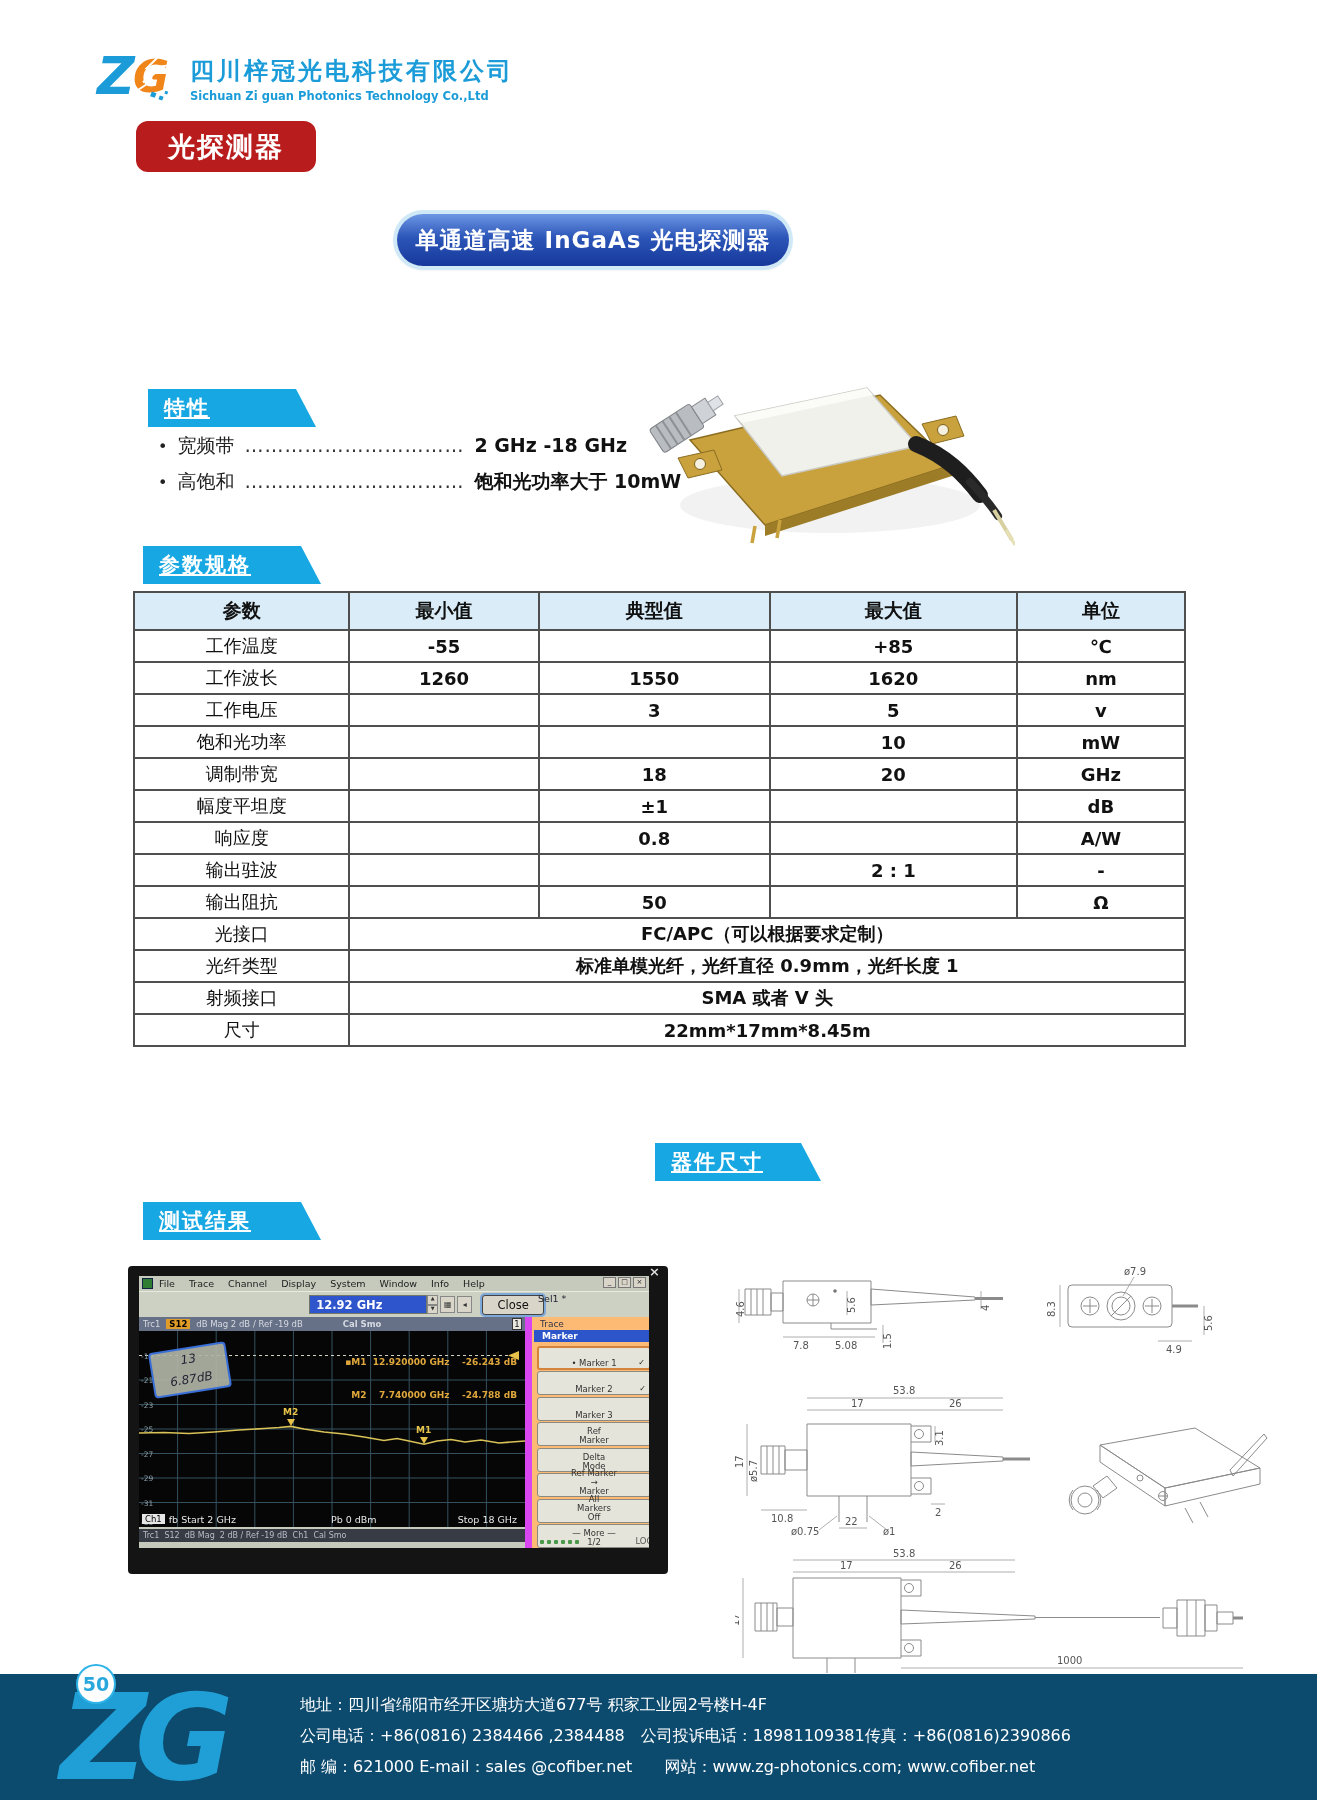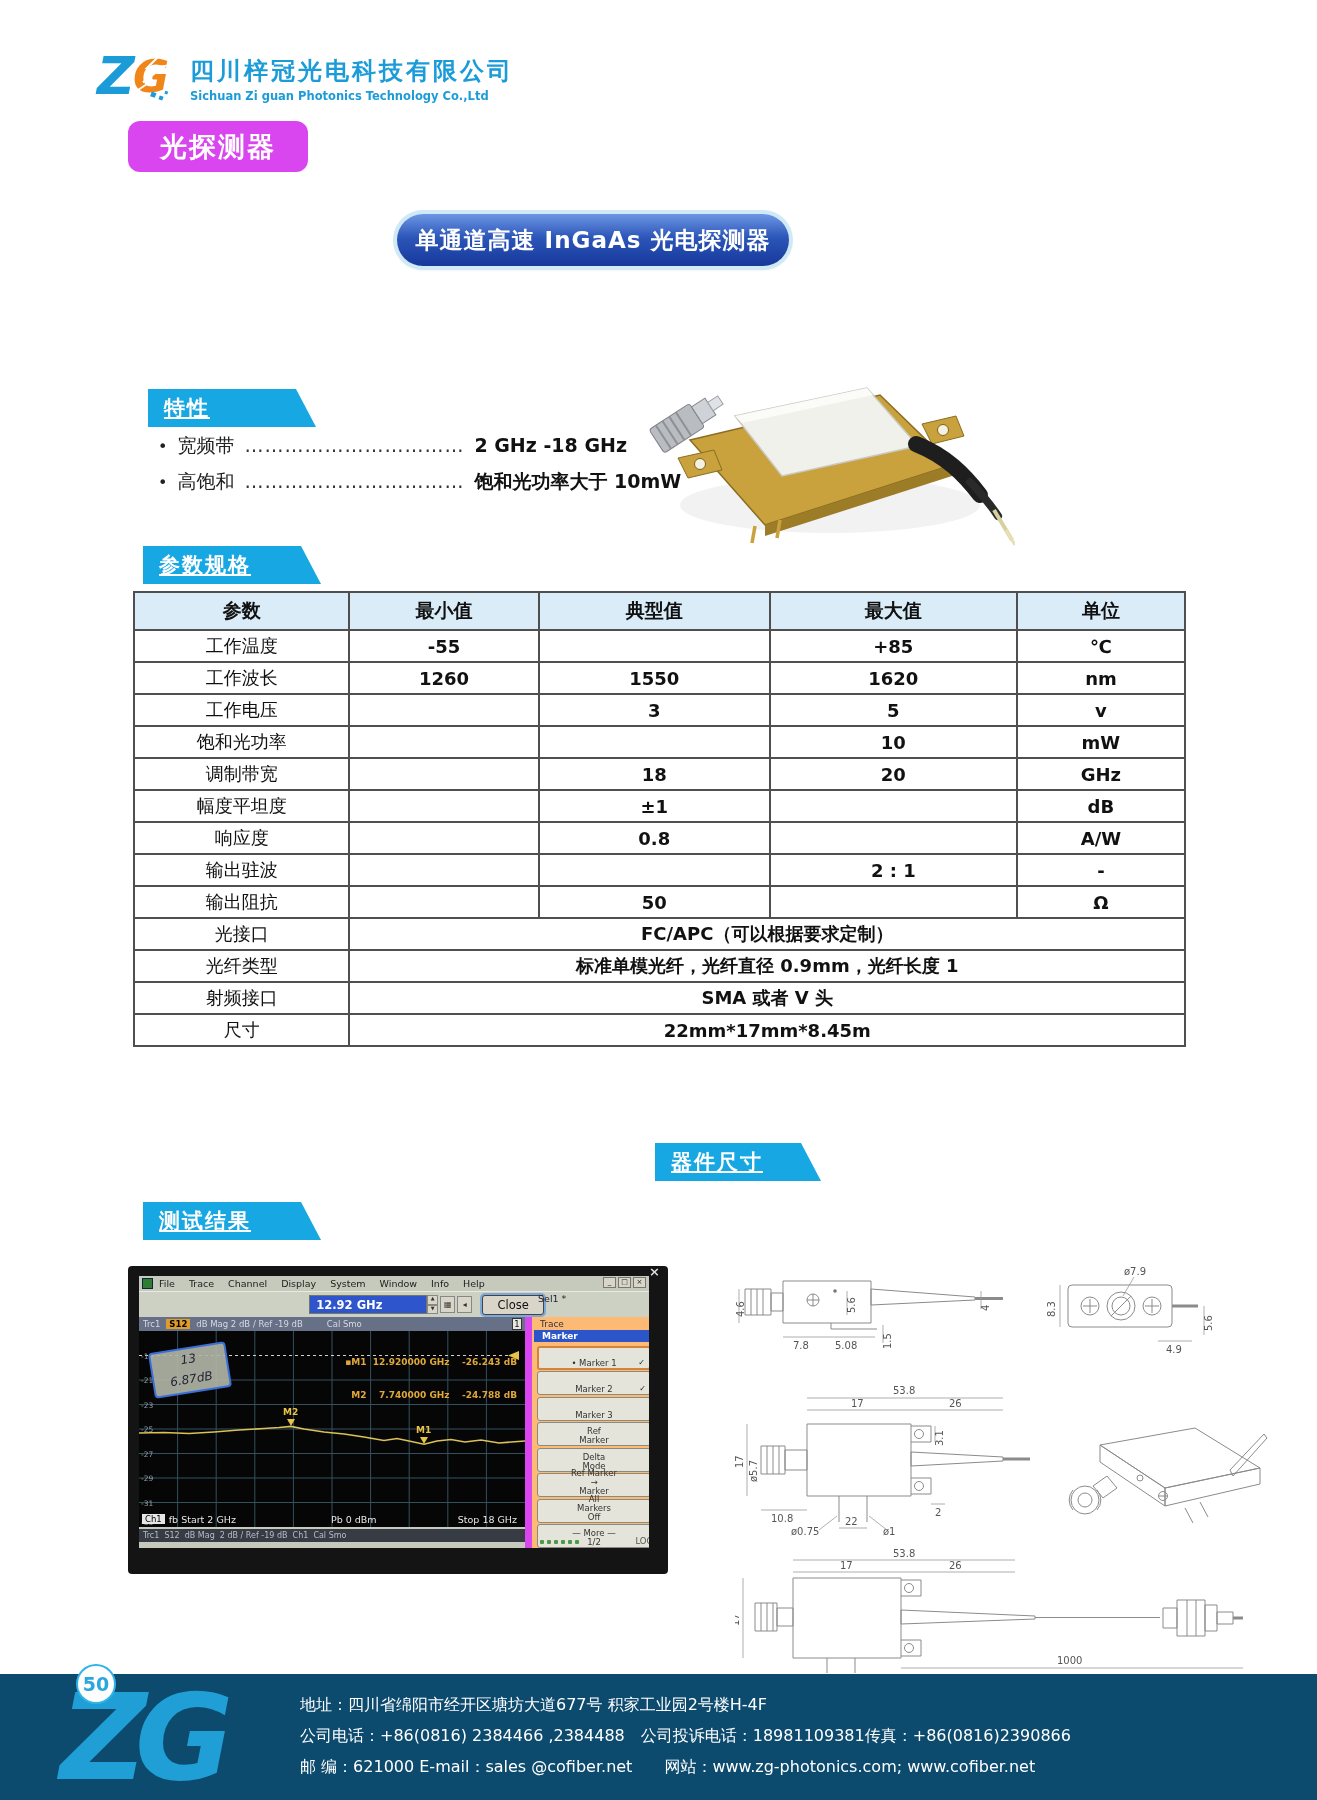--- a/index.html
+++ b/index.html
@@ -5,21 +5,21 @@
   html,body{margin:0;padding:0;background:#e8e8e8;}
   .sheet{position:relative;width:1317px;height:1800px;background:#ffffff;overflow:hidden;
          font-family:"DejaVu Sans","Liberation Sans",sans-serif;}
   .abs{position:absolute;}
 
   
   .company-cn{font-size:24px;font-weight:bold;color:#1b9cd8;letter-spacing:3px;}
   .company-en{font-size:11.5px;font-weight:bold;color:#1b9cd8;margin-top:2px;}
 
   
-  .cat-banner{left:128px;top:121px;width:180px;height:51px;background:#d946ef;border-radius:12px;
+  .cat-banner{left:136px;top:121px;width:180px;height:51px;background:#b91c1c;border-radius:12px;
               color:#fff;font-size:27px;font-weight:bold;display:flex;align-items:center;justify-content:center;letter-spacing:2px;}
   .pill{left:397px;top:214px;width:392px;height:52px;border-radius:27px;
         background:linear-gradient(#6d97e4 0%,#2c56b8 45%,#16389b 100%);
         box-shadow:0 0 0 4px #cfe9f7, 0 2px 4px rgba(0,0,0,.25);
         color:#fff;font-size:23px;font-weight:bold;display:flex;align-items:center;justify-content:center;letter-spacing:1px;}
   .flag{background:#17a7e2;color:#fff;font-weight:bold;font-size:21px;letter-spacing:2px;
         display:flex;align-items:center;padding-left:16px;
         clip-path:polygon(0 0,calc(100% - 20px) 0,100% 100%,0 100%);text-decoration:underline;}
 
   
@@ -306,21 +306,21 @@
           <span>▼</span>
         </span>
         <span class="mini-btn">▦</span>
         <span class="mini-btn">◂</span>
         <span class="close-btn">Close</span>
       </div>
       <div class="tracebar">
         <span>Trc1</span>
         <span class="chip-s12">S12</span>
         <span>dB Mag  2 dB / Ref -19 dB</span>
-        <span style="margin-left:18px;">Cal Smo</span>
+        <span style="margin-left:34px;font-weight:bold;">Cal Smo</span>
         <span class="trc-box">1</span>
       </div>
       <div class="plot">
         <svg width="386" height="196" viewBox="0 0 386 196">
           <g stroke="#34505e" stroke-width="1">
             <line x1="38.6" y1="0" x2="38.6" y2="196"></line>
               <line x1="77.2" y1="0" x2="77.2" y2="196"></line>
             <line x1="115.8" y1="0" x2="115.8" y2="196"></line>
               <line x1="154.4" y1="0" x2="154.4" y2="196"></line>
             <line x1="193" y1="0" x2="193" y2="196"></line>

